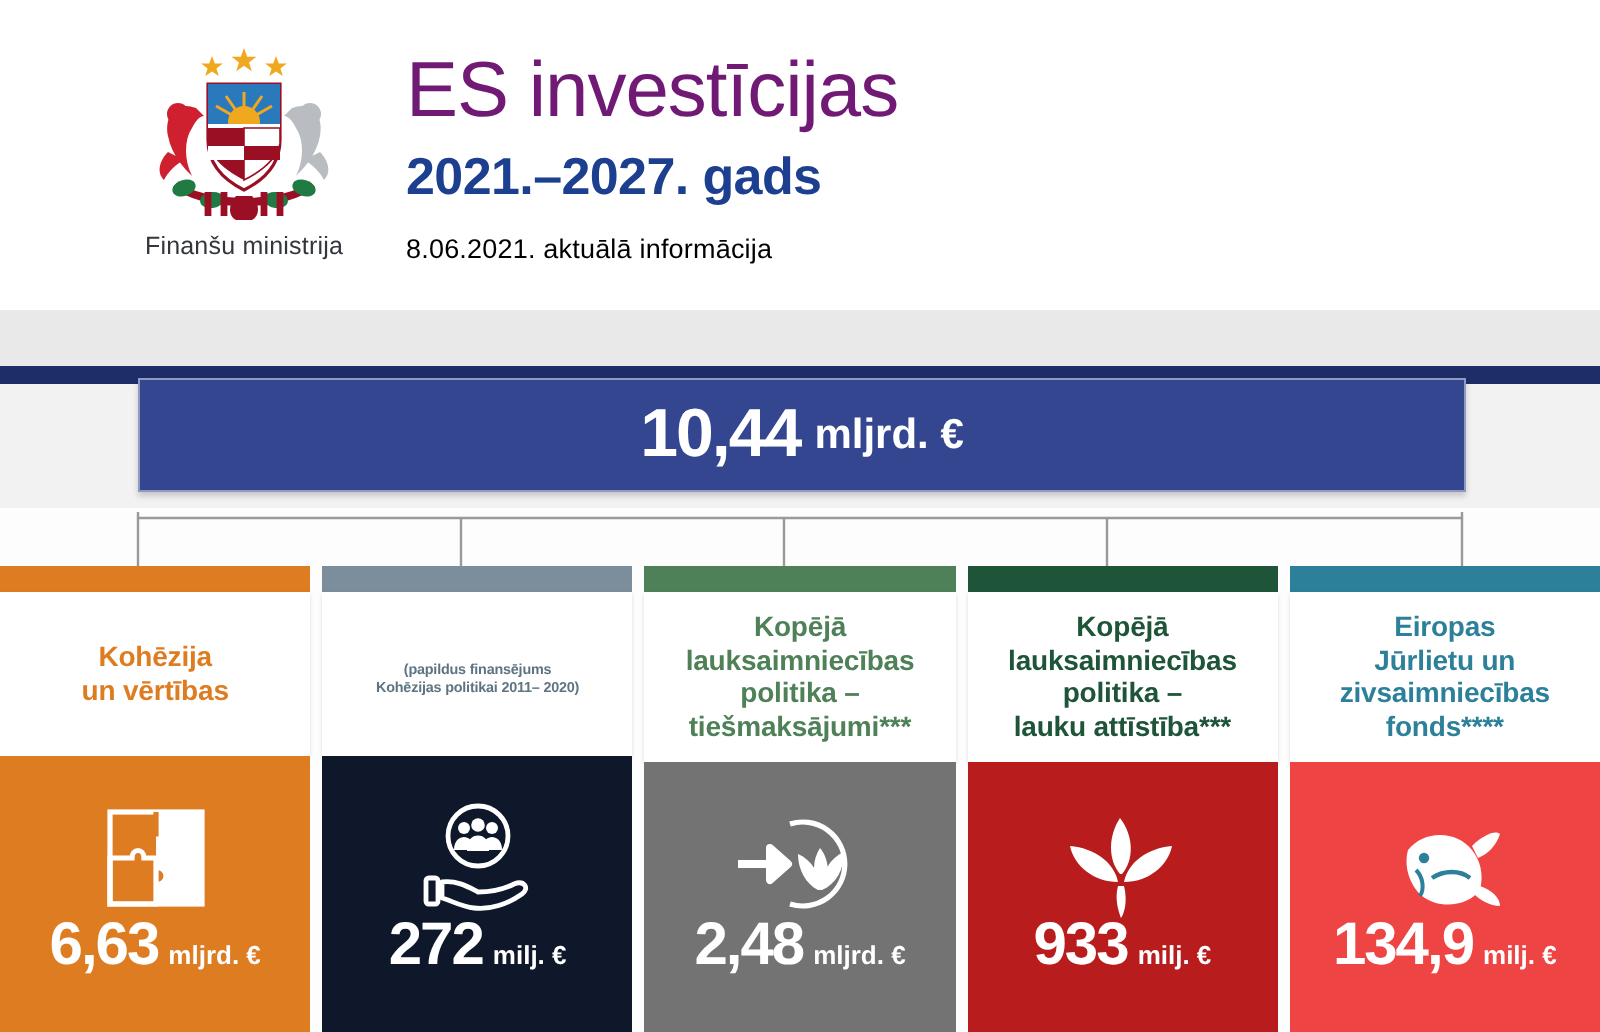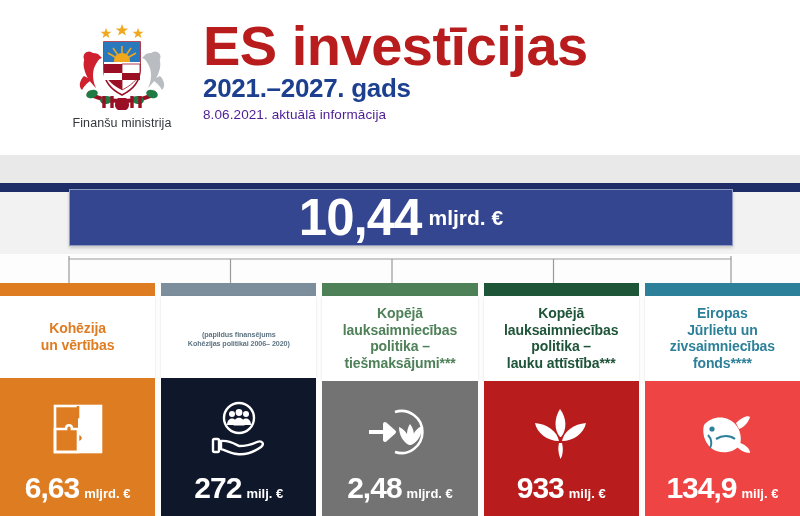--- a/index.html
+++ b/index.html
@@ -12,44 +12,44 @@
   .page{position:relative;width:800px;height:516px;background:#fdfdfd;}
 
   
   .header{position:absolute;left:0;top:0;width:800px;height:155px;background:#ffffff;}
   .logo-wrap{position:absolute;left:52px;top:18px;width:140px;text-align:center;}
   .crest{width:120px;height:95px;margin:0 auto;display:block;}
   .logo-caption{font-size:12.5px;color:#33363c;margin-top:3px;letter-spacing:.1px;}
 
   .title-block{position:absolute;left:203px;top:23px;}
   .title-main{
-    font-size:56px;line-height:46px;font-weight:bold;color:#b91c1c;
+    font-size:39px;line-height:46px;font-weight:normal;color:#701a75;
     letter-spacing:-0.5px;
   }
   .title-sub{
     font-size:26px;line-height:30px;font-weight:bold;color:#1d3f8f;
     margin-top:4px;letter-spacing:-0.3px;
   }
   .title-note{
-    font-size:13.5px;color:#4c1d95;margin-top:4px;letter-spacing:.1px;
+    font-size:13.5px;color:#000000;margin-top:14px;letter-spacing:.1px;
   }
 
   
   .band-top{position:absolute;left:0;top:155px;width:800px;height:28px;background:#e9e9e9;}
   .band-navy{position:absolute;left:0;top:183px;width:800px;height:9px;background:#1e2c68;}
   .band-under{position:absolute;left:0;top:192px;width:800px;height:62px;background:#f2f2f2;}
 
   
   .total-bar{
     position:absolute;left:69px;top:189px;width:662px;height:55px;
     background:#33468f;border:1px solid #8e9ac0;
     display:flex;align-items:center;justify-content:center;
     box-shadow:0 2px 3px rgba(0,0,0,.18);
   }
-  .total-value{font-size:51px;font-weight:bold;color:#ffffff;letter-spacing:-1px;}
+  .total-value{font-size:34px;font-weight:bold;color:#ffffff;letter-spacing:-1px;}
   .total-unit{font-size:21px;font-weight:bold;color:#ffffff;margin-left:7px;}
 
   
   .connectors{position:absolute;left:0;top:254px;width:800px;height:30px;}
 
   
   .cols{position:absolute;left:0;top:283px;width:800px;height:233px;display:flex;gap:6px;}
   .col{position:relative;flex:1 1 0;height:233px;display:flex;flex-direction:column;}
   .col-top{height:13px;width:100%;}
   .col-card{
@@ -72,21 +72,21 @@
     position:absolute;left:50%;bottom:-11px;transform:translateX(-50%);
     width:0;height:0;border-left:13px solid transparent;border-right:13px solid transparent;
   }
   .col-body{
     position:relative;flex:1 1 auto;width:100%;
     display:flex;flex-direction:column;align-items:center;justify-content:flex-start;
   }
   .icon-box{margin-top:20px;height:62px;display:flex;align-items:center;justify-content:center;}
   .icon-box svg{display:block;}
   .val-row{
-    position:absolute;left:0;bottom:11px;width:100%;
+    position:absolute;left:0;bottom:26px;width:100%;
     display:flex;align-items:baseline;justify-content:center;
     white-space:nowrap;overflow:hidden;
   }
   .val-num{font-size:30px;font-weight:bold;color:#ffffff;letter-spacing:-1px;}
   .val-unit{font-size:13px;font-weight:bold;color:#ffffff;margin-left:5px;}
 </style>
 </head>
 <body>
 
 <div class="page">
@@ -190,21 +190,21 @@
           <span class="val-unit">mljrd. €</span>
         </div>
       </div>
     </div>
 
     <div class="col">
       <div class="col-top" style="background:#7c8e9b"></div>
       <div class="col-card">
         <div class="col-sublabel" style="color:#5e7482">
           <span>(papildus finansējums</span><br>
-          <span>Kohēzijas politikai 2006– 2020)</span>
+          <span>Kohēzijas politikai 2011– 2020)</span>
         </div>
         <div class="notch" style="border-top:11px solid #ffffff"></div>
       </div>
       <div class="col-body" style="background:#0f172a">
         <div class="icon-box">
           <svg width="64" height="58" viewBox="0 0 64 58">
             <circle cx="32" cy="18" r="15" fill="none" stroke="#ffffff" stroke-width="2.4"></circle>
             <circle cx="25" cy="14" r="3" fill="#ffffff"></circle>
             <circle cx="32" cy="12.5" r="3.4" fill="#ffffff"></circle>
             <circle cx="39" cy="14" r="3" fill="#ffffff"></circle>

